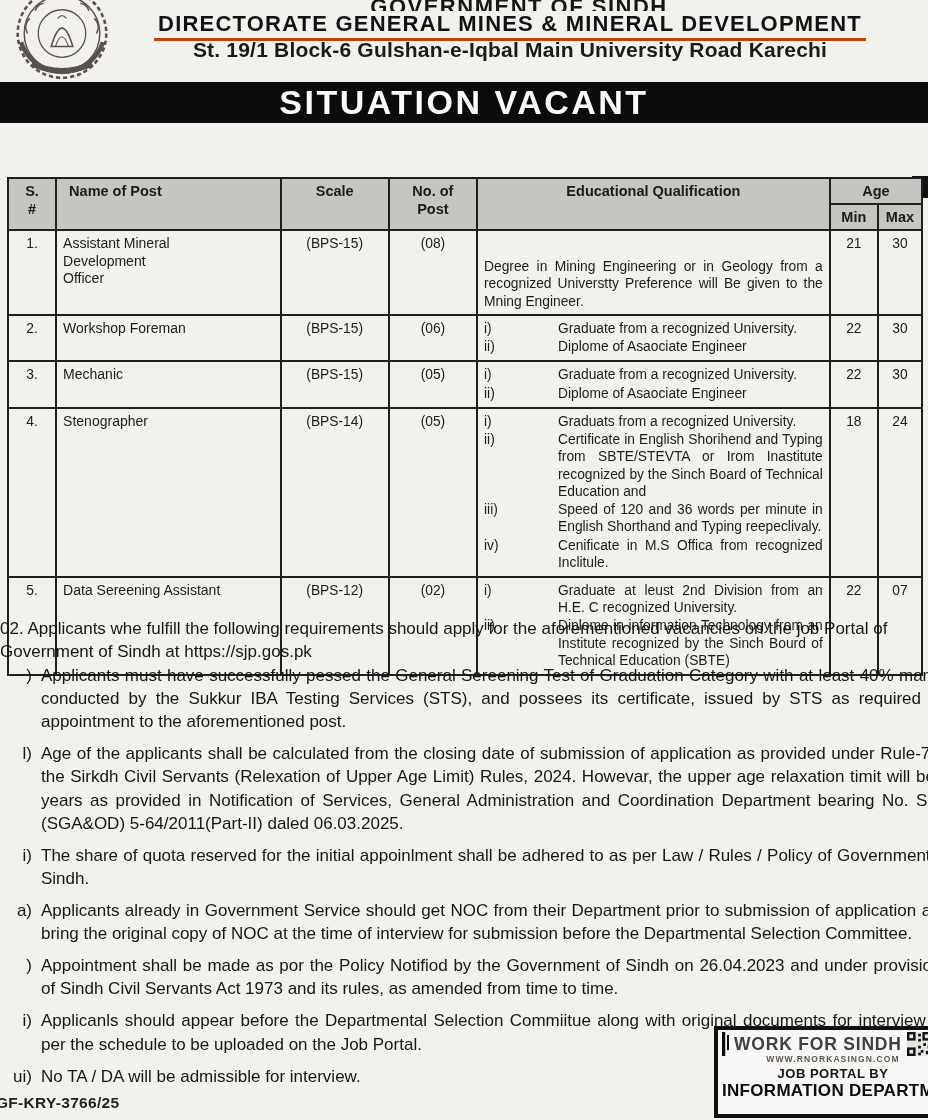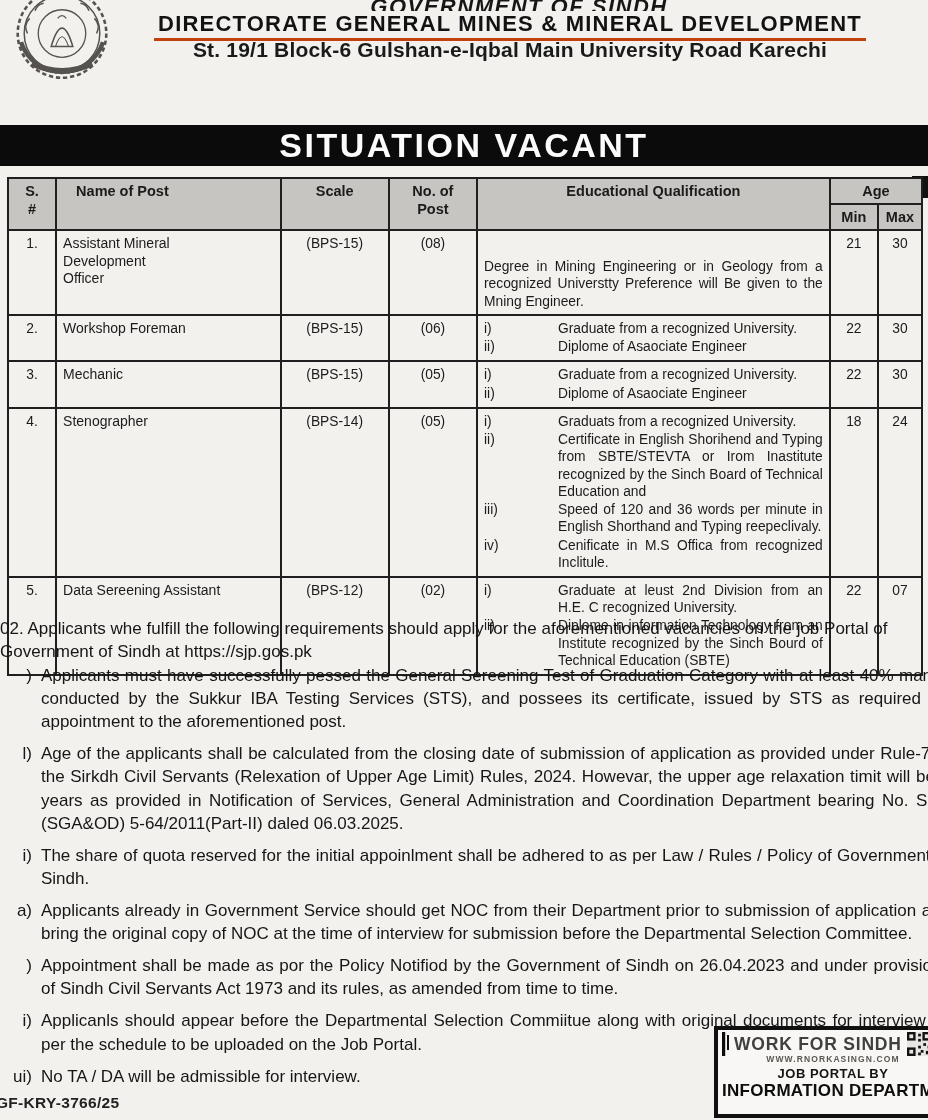--- a/index.html
+++ b/index.html
@@ -5,38 +5,38 @@
   html,body{margin:0;padding:0;}
   body{
     width:928px;height:1120px;position:relative;overflow:hidden;
     background:#f3f1ee;
     font-family:"Liberation Sans","DejaVu Sans",sans-serif;
     color:#1c1c1c;
     -webkit-font-smoothing:antialiased;
   }
   
   .emblem{position:absolute;top:-14px;left:6px;width:112px;height:108px;}
-  .gov-clip{position:absolute;top:0;left:170px;right:60px;height:11px;overflow:hidden;text-align:center;font-style:italic;}
+  .gov-clip{position:absolute;top:0;left:170px;right:60px;height:11px;overflow:hidden;text-align:center;}
   .gov-clip span{
     display:inline-block;margin-top:-17px;padding:0 10px 1px;
     font-size:22px;font-weight:800;letter-spacing:1.5px;
     border-bottom:4px solid #141414;color:#161616;white-space:nowrap;
   }
   .dir-line{position:absolute;top:11px;left:100px;right:8px;text-align:center;}
   .dir-line span{
     display:inline-block;font-size:22px;font-weight:800;letter-spacing:1.2px;
     color:#121212;border-bottom:3px solid #c2410c;padding:0 4px 1px;white-space:nowrap;
   }
   .addr-line{
     position:absolute;top:38px;left:100px;right:8px;text-align:center;
     font-size:21px;font-weight:700;color:#1a1a1a;letter-spacing:.2px;
   }
   .banner{
     position:absolute;top:82px;left:0;width:928px;height:41px;
-    background:#0b0b0b;display:flex;align-items:center;justify-content:center;margin-top:43px;
+    background:#0b0b0b;display:flex;align-items:center;justify-content:center;
   }
   .banner span{
     color:#fbfbfb;font-size:34px;font-weight:800;letter-spacing:2.5px;white-space:nowrap;
   }
   .edge-artifact{position:absolute;top:176px;left:912px;width:16px;height:22px;background:#111;}
   
   table.posts{
     position:absolute;top:177px;left:7px;width:916px;
     border-collapse:collapse;table-layout:fixed;
     font-size:13.8px;line-height:1.25;color:#1b1b1b;
@@ -132,21 +132,21 @@
       <col style="width:352px">
       <col style="width:48px">
       <col style="width:44px">
   </colgroup>
   <thead>
     <tr>
       <th rowspan="2">
         <div>S.</div>
         <div>#</div>
       </th>
-      <th rowspan="2" style="text-align:left;padding-left:19px;">Name of Post</th>
+      <th rowspan="2" style="text-align:left;padding-left:12px;">Name of Post</th>
       <th rowspan="2">Scale</th>
       <th rowspan="2">
         <div>No. of</div>
         <div>Post</div>
       </th>
       <th rowspan="2">Educational Qualification</th>
       <th colspan="2">Age</th>
     </tr>
     <tr>
       <th class="age-sub">Min</th>

